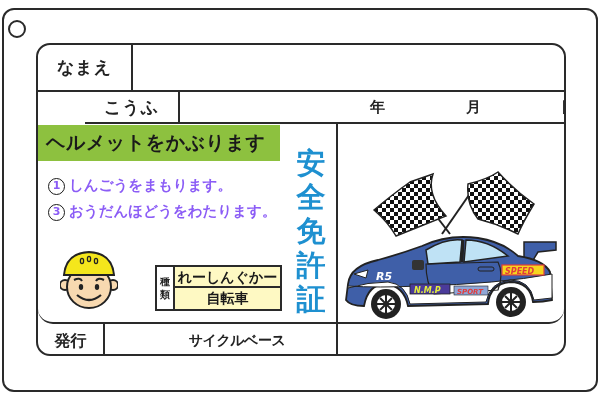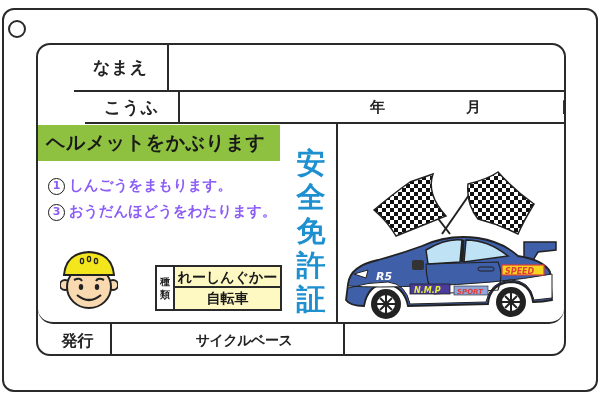--- a/index.html
+++ b/index.html
@@ -14,21 +14,20 @@
     position: absolute; left: 8px; top: 20px; width: 18px; height: 18px;
     border: 2px solid #2a2a2a; border-radius: 50%; background: #fff;
   }
   .inner-card {
     position: absolute; left: 36px; top: 43px; width: 530px; height: 313px;
     border: 2px solid #2a2a2a; border-radius: 14px; overflow: hidden; background: #fff;
   }
   .row-name {
     position: absolute; left: 0; top: 0; width: 100%; height: 47px;
     border-bottom: 2px solid #2a2a2a;
-    margin-left: 36px;
   }
   .row-addr {
     position: absolute; left: 0; top: 47px; width: 100%; height: 32px;
     border-bottom: 2px solid #2a2a2a;
     margin-left: 47px;
   }
   .label-cell {
     position: absolute; left: 0; top: 0; width: 95px; height: 100%;
     border-right: 2px solid #2a2a2a;
     display: flex; align-items: center; justify-content: center;
@@ -74,21 +73,21 @@
   .lt-cell {
     position: absolute; left: 18px; right: 0; height: 21px; background: #fef9c3;
     font-weight: bold; font-size: 14px; text-align: center; line-height: 21px; color: #1a1a1a;
   }
   .lt-cell.top { top: 0; border-bottom: 2px solid #2a2a2a; }
   .lt-cell.bottom { top: 21px; height: 21px; }
 
   .right-panel { position: absolute; left: 300px; top: 0; right: 0; height: 100%; }
   .race-svg { position: absolute; left: 0; top: 0; width: 228px; height: 200px; }
 
-  .row-issuer { position: absolute; left: 7px; top: 279px; width: 100%; height: 34px; }
+  .row-issuer { position: absolute; left: 0; top: 279px; width: 100%; height: 34px; }
   .issuer-label {
     position: absolute; left: 0; top: 0; width: 67px; height: 100%;
     border-right: 2px solid #2a2a2a;
     display: flex; align-items: center; justify-content: center; font-weight: bold; font-size: 16px;
   }
   .issuer-value {
     position: absolute; left: 67px; top: 0; width: 233px; height: 100%;
     border-right: 2px solid #2a2a2a;
     display: flex; align-items: center; justify-content: center; font-weight: bold; padding-left: 33px;
   }

